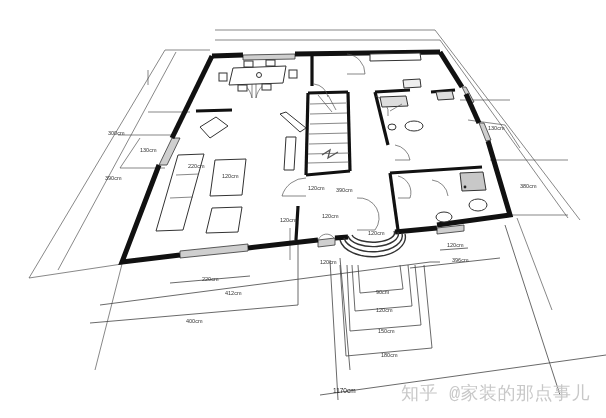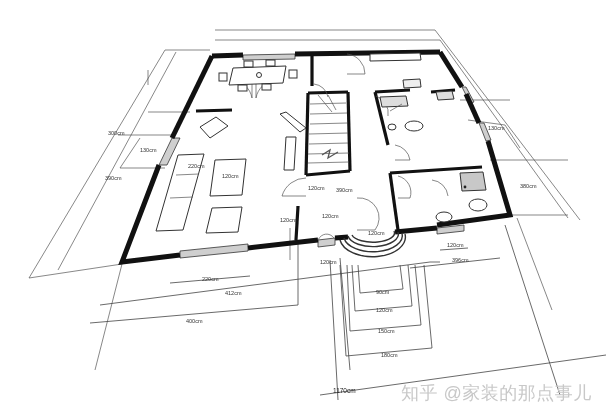--- a/index.html
+++ b/index.html
@@ -6,21 +6,21 @@
   #stage{position:relative;width:606px;height:418px;overflow:hidden;background:#fff;font-family:"Liberation Sans",sans-serif;}
   svg{position:absolute;left:0;top:0;}
   .thin{stroke:#555;stroke-width:0.7;fill:none;}
   .dim{stroke:#444;stroke-width:0.8;fill:none;}
   .wall{stroke:#111;stroke-width:5;fill:none;stroke-linejoin:miter;}
   .iwall{stroke:#111;stroke-width:3.2;fill:none;}
   .furn{stroke:#333;stroke-width:1;fill:#fff;}
   .win{fill:#cfcfcf;stroke:#333;stroke-width:0.8;}
   .lbl{font-size:5.5px;fill:#333;font-family:"Liberation Sans",sans-serif;}
   .lblbig{font-size:6.5px;fill:#222;font-family:"Liberation Sans",sans-serif;}
-  .watermark{position:absolute;left:401px;top:381px;font-size:18px;color:#c8c8c8;font-family:Liberation Sans, sans-serif;letter-spacing:0.5px;white-space:nowrap;}
+  .watermark{position:absolute;left:401px;top:381px;font-size:18px;color:#c8c8c8;font-family:Liberation Mono, monospace;letter-spacing:0.5px;white-space:nowrap;}
 </style>
 </head>
 <body>
 
 <div id="stage">
 <svg width="606" height="418" viewBox="0 0 606 418">
 
   <g>
     <line class="thin" x1="165" y1="50" x2="29" y2="278"></line>
     <line class="thin" x1="165" y1="50" x2="210" y2="50"></line>

